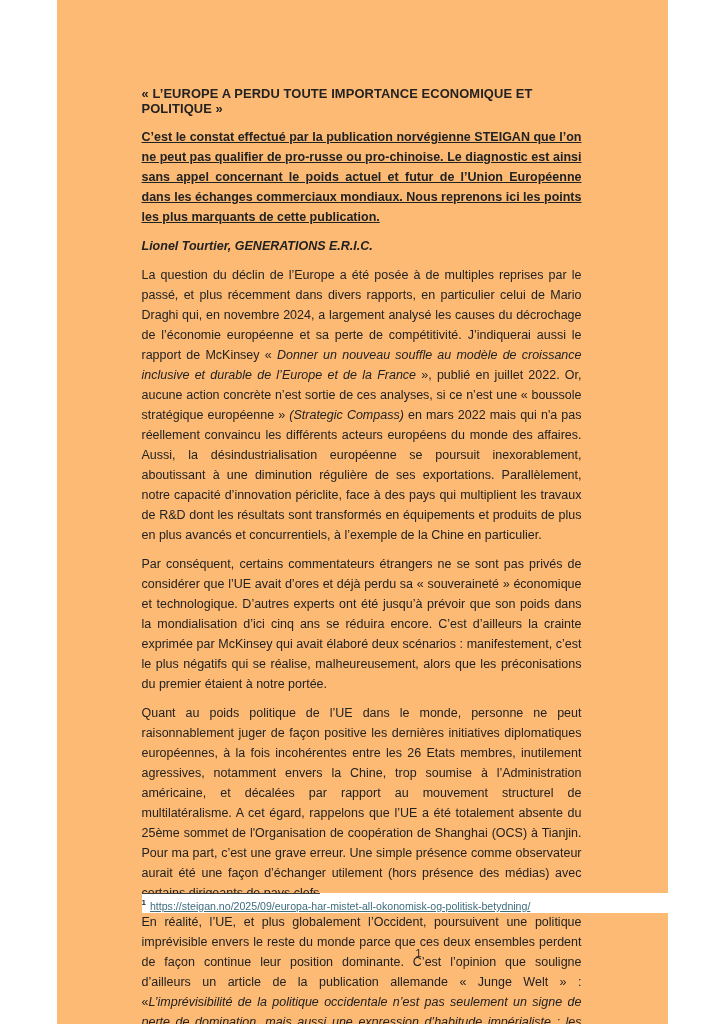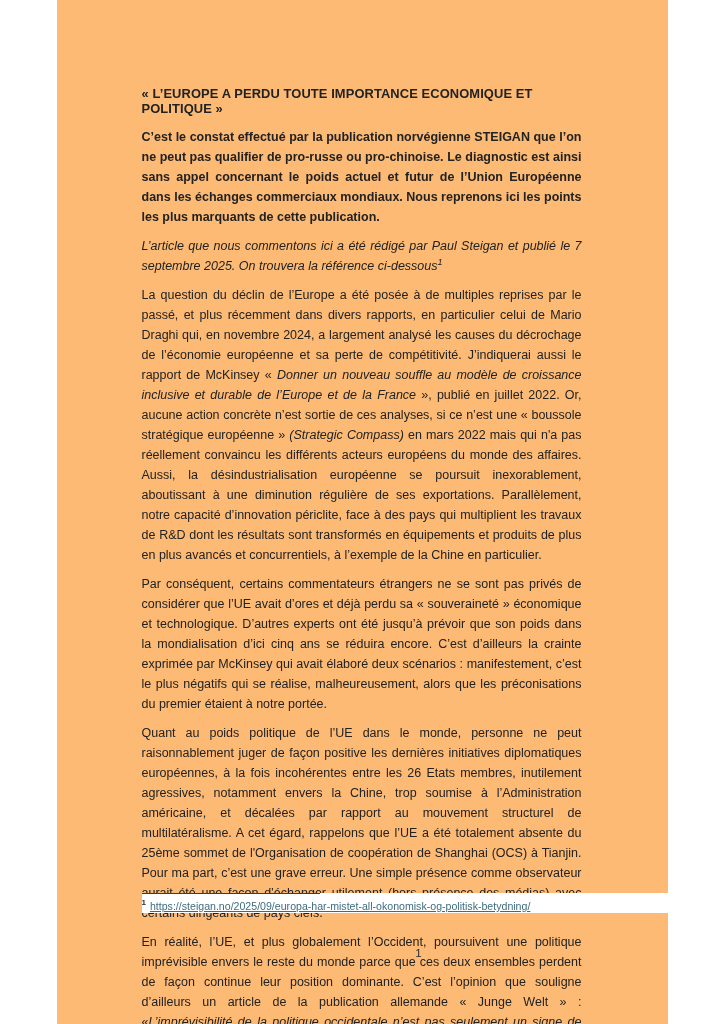--- a/index.html
+++ b/index.html
@@ -20,21 +20,21 @@
     font-weight: bold;
     margin: 0 0 11px 0;
     letter-spacing: 0.1px;
   }
   .page p {
     margin: 0 0 9px 0;
     font-size: 12.5px;
     line-height: 20px;
     text-align: justify;
   }
-  .lead { font-weight: bold; }
+  .lead { font-weight: bold; text-decoration: underline; }
   .byline { font-weight: bold; font-style: italic; }
   .intro-note { font-style: italic; }
   .italic { font-style: italic; }
   sup { font-size: 9px; line-height: 0; }
   .footnote-area {
     position: absolute;
     left: 85px;
     top: 893px;
     width: 553px;
     background: #ffffff;
@@ -68,22 +68,22 @@
 </style>
 </head>
 <body>
 
 <div class="page">
 
   <h1 class="title">« L’EUROPE A PERDU TOUTE IMPORTANCE ECONOMIQUE ET POLITIQUE »</h1>
 
   <p class="lead">C’est le constat effectué par la publication norvégienne STEIGAN que l’on ne peut pas qualifier de pro-russe ou pro-chinoise. Le diagnostic est ainsi sans appel concernant le poids actuel et futur de l’Union Européenne dans les échanges commerciaux mondiaux. Nous reprenons ici les points les plus marquants de cette publication.</p>
 
+  <p class="byline">Lionel Tourtier, GENERATIONS E.R.I.C.</p>
 
-  <p class="intro-note"><span>L’article que nous commentons ici a été rédigé par Paul Steigan et publié le 7 septembre 2025. On trouvera la référence ci-dessous</span><sup>1</sup></p>
 
   <div id="paragraphs">
       <p><span>La question du déclin de l’Europe a été posée à de multiples reprises par le passé, et plus récemment dans divers rapports, en particulier celui de Mario Draghi qui, en novembre 2024, a largement analysé les causes du décrochage de l’économie européenne et sa perte de compétitivité. J’indiquerai aussi le rapport de McKinsey « </span><span class="italic">Donner un nouveau souffle au modèle de croissance inclusive et durable de l’Europe et de la France</span><span> », publié en juillet 2022. Or, aucune action concrète n’est sortie de ces analyses, si ce n’est une « boussole stratégique européenne » </span><span class="italic">(Strategic Compass)</span><span> en mars 2022 mais qui n'a pas réellement convaincu les différents acteurs européens du monde des affaires. Aussi, la désindustrialisation européenne se poursuit inexorablement, aboutissant à une diminution régulière de ses exportations. Parallèlement, notre capacité d’innovation périclite, face à des pays qui multiplient les travaux de R&amp;D dont les résultats sont transformés en équipements et produits de plus en plus avancés et concurrentiels, à l’exemple de la Chine en particulier.</span></p>
       <p><span>Par conséquent, certains commentateurs étrangers ne se sont pas privés de considérer que l’UE avait d’ores et déjà perdu sa « souveraineté » économique et technologique. D’autres experts ont été jusqu’à prévoir que son poids dans la mondialisation d’ici cinq ans se réduira encore. C’est d’ailleurs la crainte exprimée par McKinsey qui avait élaboré deux scénarios : manifestement, c’est le plus négatifs qui se réalise, malheureusement, alors que les préconisations du premier étaient à notre portée.</span></p>
       <p><span>Quant au poids politique de l’UE dans le monde, personne ne peut raisonnablement juger de façon positive les dernières initiatives diplomatiques européennes, à la fois incohérentes entre les 26 Etats membres, inutilement agressives, notamment envers la Chine, trop soumise à l’Administration américaine, et décalées par rapport au mouvement structurel de multilatéralisme. A cet égard, rappelons que l’UE a été totalement absente du 25ème sommet de l'Organisation de coopération de Shanghai (OCS) à Tianjin. Pour ma part, c’est une grave erreur. Une simple présence comme observateur aurait été une façon d’échanger utilement (hors présence des médias) avec certains dirigeants de pays clefs.</span></p>
       <p><span>En réalité, l’UE, et plus globalement l’Occident, poursuivent une politique imprévisible envers le reste du monde parce que ces deux ensembles perdent de façon continue leur position dominante. C’est l’opinion que souligne d’ailleurs un article de la publication allemande « Junge Welt » : «</span><span class="italic">L’imprévisibilité de la politique occidentale n’est pas seulement un signe de perte de domination, mais aussi une expression d’habitude impérialiste : les pays et les peuples aujourd’hui appelés le « Sud global » n’ont</span></p>
     </div>
 
   <div class="footnote-area">
     <div class="footnote-separator"></div>

